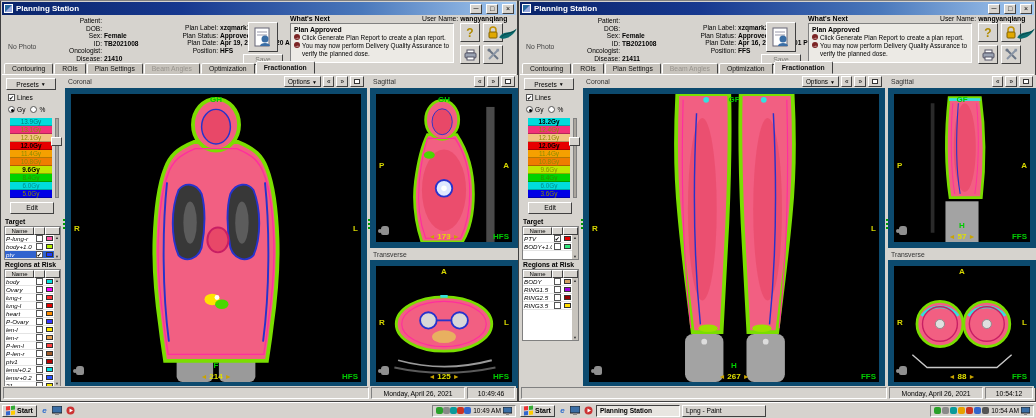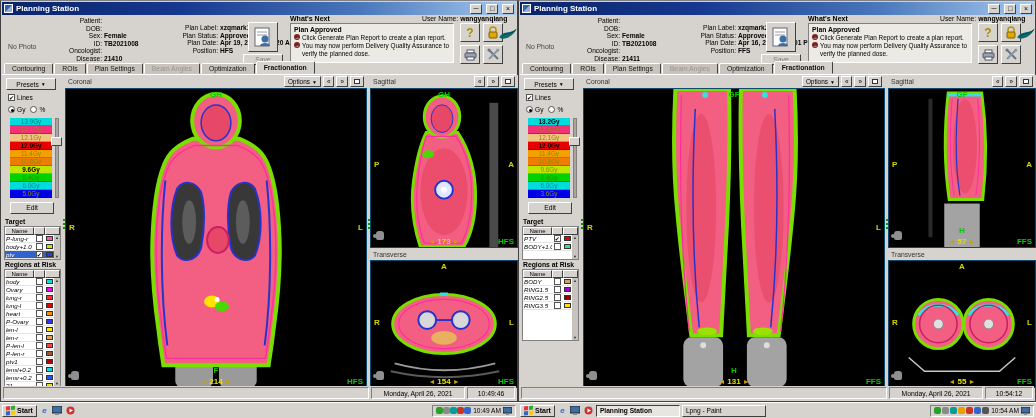--- a/index.html
+++ b/index.html
@@ -58,21 +58,21 @@
 .swatch{width:7px;height:5px;border:1px solid #333}
 .roi-scroll{width:6px;background:#c8c4bd;display:flex;flex-direction:column;justify-content:space-between;align-items:center;font-size:4px;color:#333}
 .vsplit{position:absolute;top:74px;height:313px;width:3px;background:#d6d3ce}
 .vsplit i{position:absolute;left:0.5px;top:46%;width:2px;height:2px;background:#00a000;box-shadow:0 4px #00a000,0 8px #00a000}
 .pane{position:absolute;background:#d6d3ce}
 .pane-hdr{position:absolute;left:0;right:0;top:0;height:13px;display:flex;align-items:center;padding:0 3px;gap:2px}
 .pane-title{font-size:6.8px;color:#333;flex:1}
 .pbtn{height:11px;background:#d6d3ce;border:1px solid;border-color:#fff #404040 #404040 #fff;font-size:6.4px;display:flex;align-items:center;justify-content:center;padding:0 3px;gap:2px}
 .dd{font-size:5px}
 .sqicon{width:6px;height:5px;border:1px solid #333;background:#fff}
-.canvas{position:absolute;left:0;right:0;top:13px;bottom:0;background:#000;border:1px solid #0c4a6e;overflow:hidden}
+.canvas{position:absolute;left:0;right:0;top:13px;bottom:0;background:#000;border:6px solid #0c4a6e;overflow:hidden}
 .canvas svg{position:absolute;inset:0;width:100%;height:100%}
 .ov{position:absolute;font-size:8px;font-weight:bold}
 .green{color:#00cc00}.yellow{color:#d6d600}
 .o-top{top:1px;left:50%;transform:translateX(-50%)}
 .o-left{left:3px;top:45%}
 .o-right{right:3px;top:45%}
 .o-bottom{bottom:12px;left:50%;transform:translateX(-50%)}
 .o-pos{right:3px;bottom:1px}
 .slicenav{position:absolute;bottom:1px;left:50%;transform:translateX(-50%);display:flex;align-items:center}
 .sl-arr{color:#c9a400;font-size:7px}
@@ -587,21 +587,21 @@
           <circle cx="91" cy="60" r="9" fill="#d8d8d8" stroke="#2633cc" stroke-width="2"></circle>
           <line x1="66" y1="60" x2="82" y2="60" stroke="#2633cc" stroke-width="2"></line>
           <ellipse cx="74" cy="78" rx="13" ry="7" fill="#e8b060"></ellipse>
           <rect x="70" y="32" width="8" height="3" fill="#35e0e0"></rect>
         </svg>
         <div class="ov o-top yellow">A</div>
         <div class="ov o-left yellow">R</div>
         <div class="ov o-right yellow">L</div>
         <div class="slicenav">
             <span class="sl-arr">◄</span>
-            <span class="sl-num">154</span>
+            <span class="sl-num">125</span>
             <span class="sl-arr">►</span>
           </div>
         <div class="ov o-pos green">HFS</div>
         <span class="hand"></span>
       </div>
     </div>
 
     <div class="status">
       <div class="st-cell st-main"></div>
       <div class="st-cell st-date">Monday, April 26, 2021</div>
@@ -966,21 +966,21 @@
           <ellipse cx="180" cy="244" rx="10" ry="4" fill="#9be000"></ellipse>
           <circle cx="120" cy="258" r="3" fill="#ddd"></circle>
           <circle cx="184" cy="258" r="3" fill="#ddd"></circle>
         </svg>
         <div class="ov o-top green">GF</div>
         <div class="ov o-left yellow">R</div>
         <div class="ov o-right yellow">L</div>
         <div class="ov o-bottom green">H</div>
         <div class="slicenav">
             <span class="sl-arr">◄</span>
-            <span class="sl-num">131</span>
+            <span class="sl-num">267</span>
             <span class="sl-arr">►</span>
           </div>
         <div class="ov o-pos green">FFS</div>
         <span class="hand"></span>
       </div>
     </div>
 
     <div class="vsplit" style="left:366px">
         <i></i>
       </div>
@@ -1034,21 +1034,21 @@
           <circle cx="50" cy="64" r="19" fill="none" stroke="#c81e64" stroke-width="1.5"></circle>
           <circle cx="101" cy="64" r="19" fill="none" stroke="#c81e64" stroke-width="1.5"></circle>
           <circle cx="50" cy="64" r="5" fill="#e0e0e0" stroke="#8a8a8a"></circle>
           <circle cx="101" cy="64" r="5" fill="#e0e0e0" stroke="#8a8a8a"></circle>
         </svg>
         <div class="ov o-top yellow">A</div>
         <div class="ov o-left yellow">R</div>
         <div class="ov o-right yellow">L</div>
         <div class="slicenav">
             <span class="sl-arr">◄</span>
-            <span class="sl-num">55</span>
+            <span class="sl-num">88</span>
             <span class="sl-arr">►</span>
           </div>
         <div class="ov o-pos green">FFS</div>
         <span class="hand"></span>
       </div>
     </div>
 
     <div class="status">
       <div class="st-cell st-main"></div>
       <div class="st-cell st-date">Monday, April 26, 2021</div>

